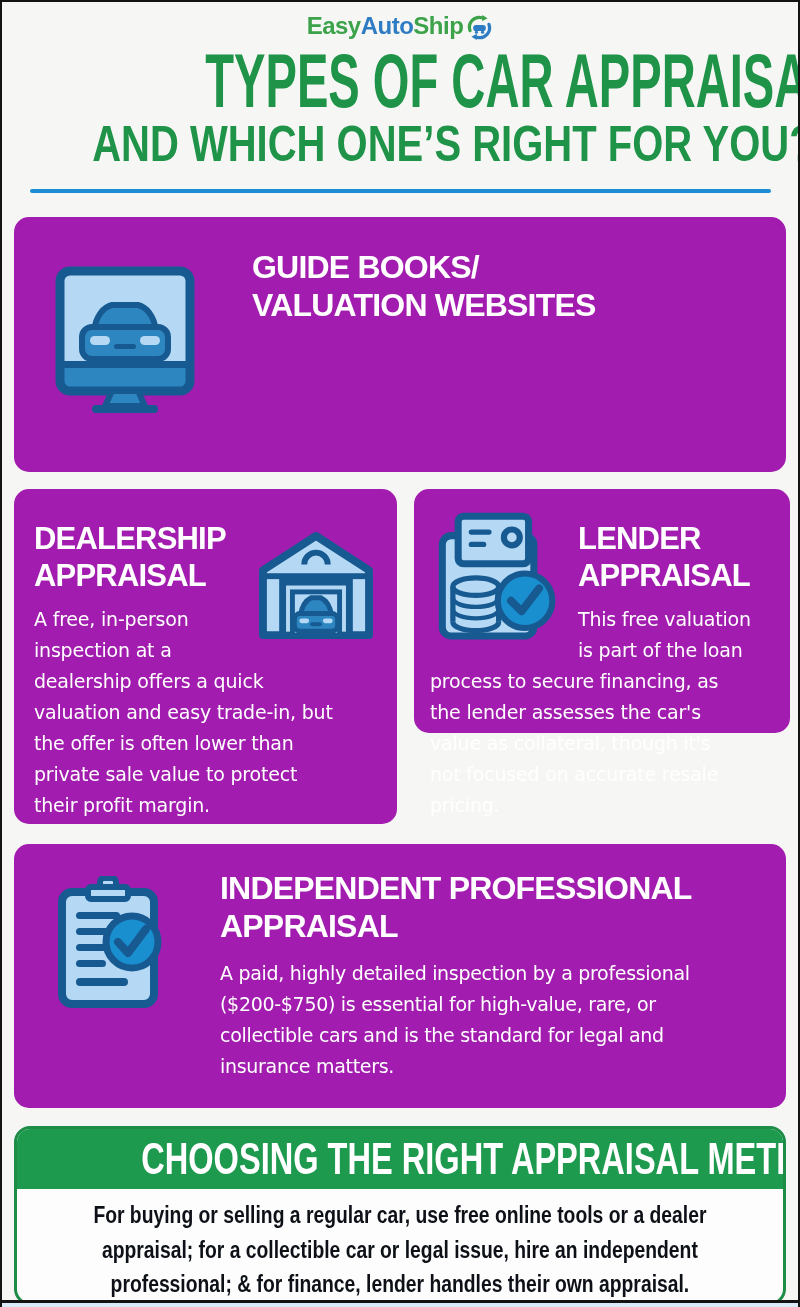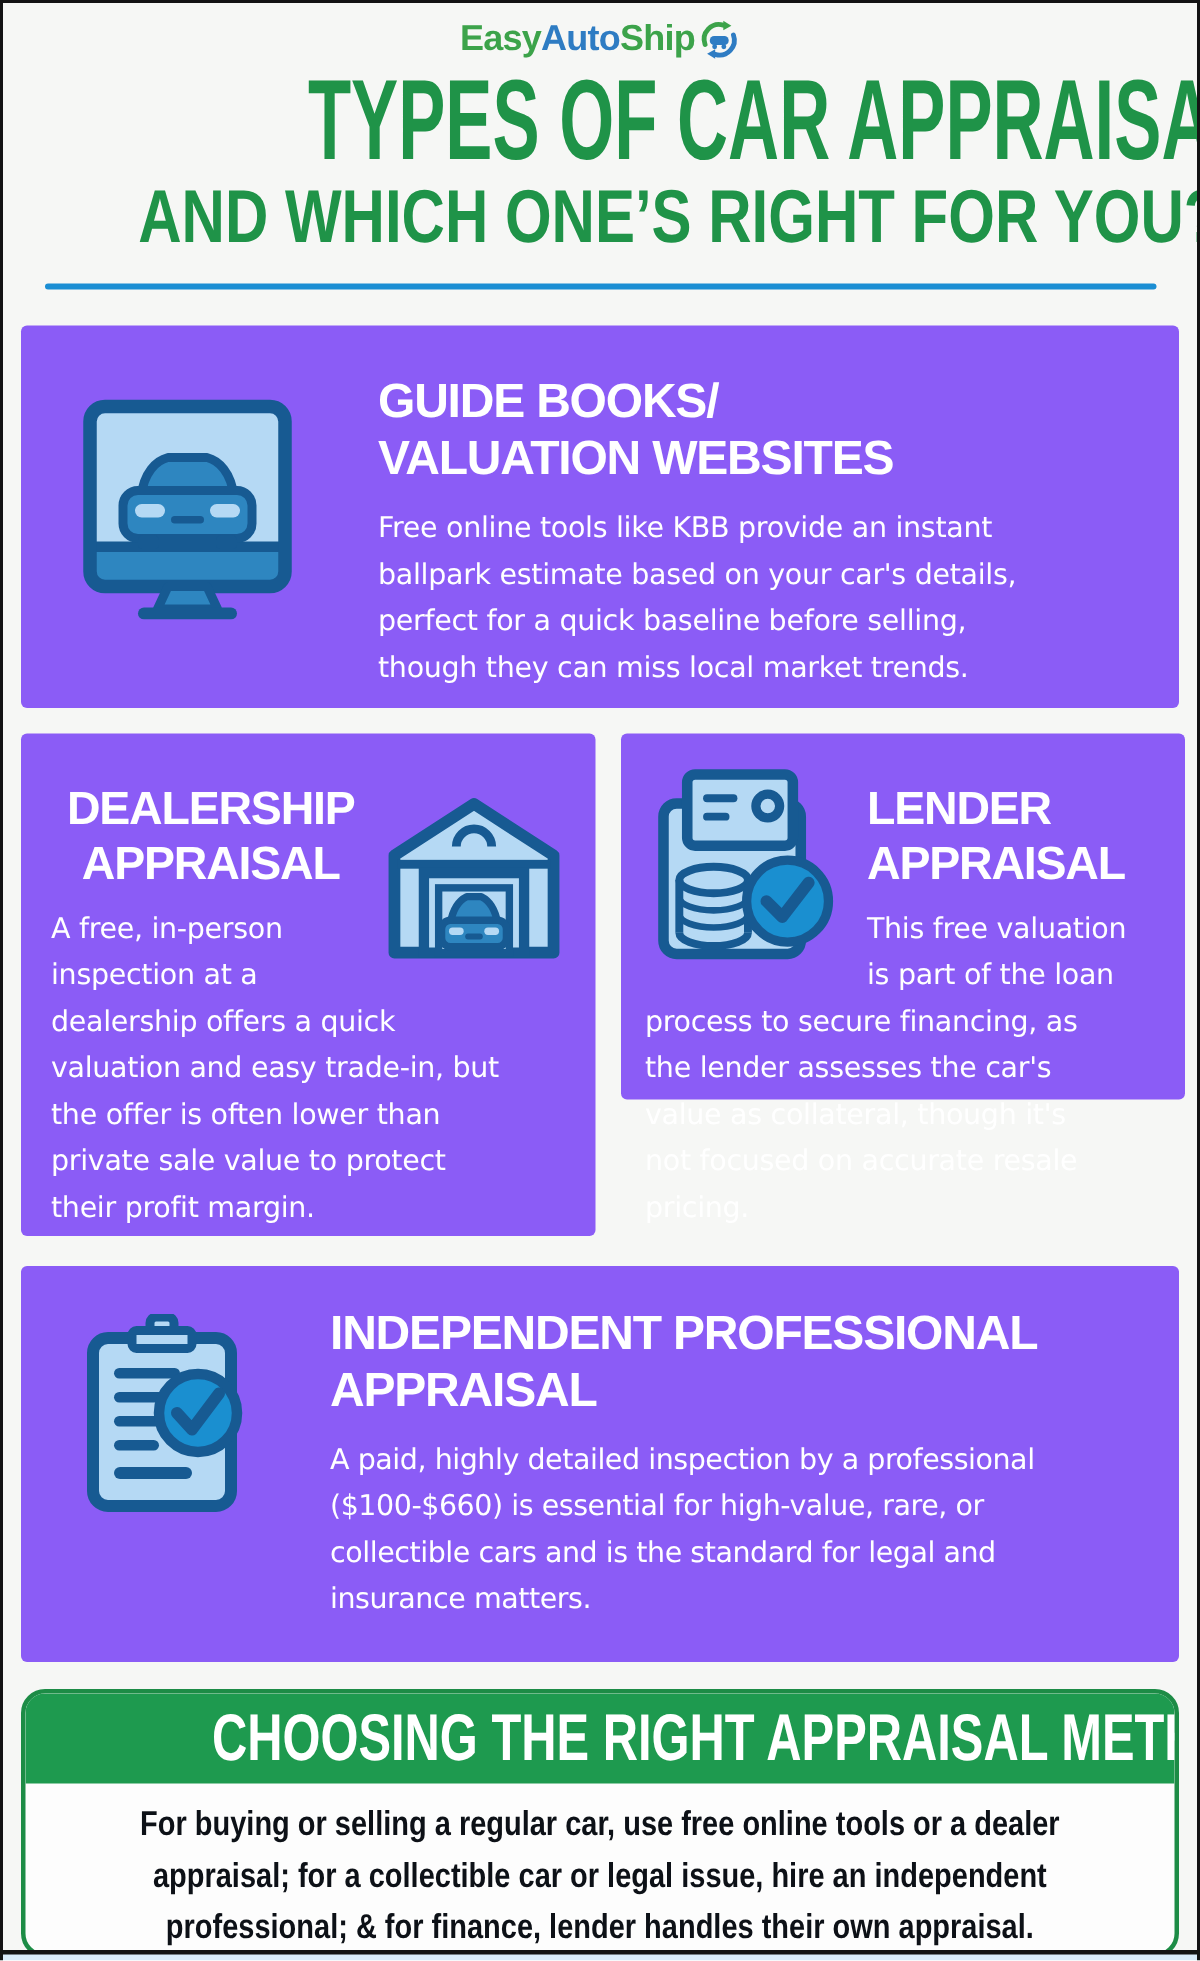--- a/index.html
+++ b/index.html
@@ -20,21 +20,21 @@
   .logo .g { color:#3ca34a; }
   .logo .b { color:#2e7cc3; }
   .logo svg { vertical-align:-7px; margin-left:3px; }
 
   .condensed { display:inline-block; white-space:pre; transform-origin:50% 50%; }
   .page-title { font-size:76px; font-weight:bold; color:#1f9348; line-height:0.95; transform:scaleX(0.62); margin-top:4px; }
   .page-subtitle { font-size:50px; font-weight:bold; color:#1f9348; line-height:1; transform:scaleX(0.80); margin-top:2px; }
   .divider { width:741px; height:4px; background:#1b8ed3; border-radius:2px; margin:20px auto 0; }
 
   
-  .card { background:#8b5cf6; border-radius:4px; color:#ffffff; }
+  .card { background:#a21caf; border-radius:15px; color:#ffffff; }
   .card h2 {
     font-size:32px; font-weight:bold; letter-spacing:-0.8px;
     line-height:1.18; white-space:pre-line; color:#ffffff;
   }
   .card p {
     font-family:"DejaVu Sans", sans-serif;
     font-size:19px; line-height:1.63; letter-spacing:-0.2px;
     white-space:pre-line; color:#ffffff;
   }
 
@@ -42,21 +42,21 @@
   .card-guide .icon-box { flex:0 0 150px; margin-top:20px; }
   .card-guide .txt { margin-left:52px; }
   .card-guide h2 { margin:4px 0 12px; }
 
   .two-col { display:flex; gap:17px; margin:17px 12px 0; }
   .card-dealership { flex:0 0 383px; height:335px; padding:18px 20px 0; }
   .card-lender     { flex:0 0 376px; height:244px; padding:18px 16px 0; }
   .card-dealership h2, .card-lender h2 { font-size:31px; margin-top:14px; margin-bottom:10px; }
   .float-r { float:right; margin:24px 2px 8px 10px; }
   .float-l { float:left; margin:4px 16px 8px 0; }
-  .card-dealership h2 { text-align:center; }
+  .card-dealership h2 { text-align:left; }
 
   .card-independent { margin:20px 12px 0; height:264px; display:flex; padding:26px 30px 0 40px; }
   .card-independent .icon-box { flex:0 0 122px; margin-top:6px; }
   .card-independent .txt { margin-left:44px; }
   .card-independent h2 { margin:0 0 12px; }
   .card-independent p { letter-spacing:-0.3px; }
 
   
   .footer-box { margin:18px 12px 0; border:3px solid #1d8c46; border-radius:16px; overflow:hidden; background:#fdfdfd; }
   .footer-head { background:#1e9a4f; text-align:center; padding:8px 0 8px; }
@@ -105,24 +105,20 @@
         <rect x="42" y="92" width="14" height="9" rx="3" fill="#175a92"></rect>
         <rect x="94" y="92" width="14" height="9" rx="3" fill="#175a92"></rect>
         <rect x="10" y="6" width="130" height="120" rx="10" fill="none" stroke="#175a92" stroke-width="9"></rect>
         <path d="M62,126 L88,126 L95,141 L55,141 Z" fill="#2e86c0" stroke="#175a92" stroke-width="6" stroke-linejoin="round"></path>
         <rect x="42" y="140" width="66" height="8" rx="4" fill="#175a92"></rect>
       </svg>
     </div>
     <div class="txt">
       <h2>GUIDE BOOKS/
 VALUATION WEBSITES</h2>
-      <p>Free online tools like KBB provide an instant
-ballpark estimate based on your car's details,
-perfect for a quick baseline before selling,
-though they can miss local market trends.</p>
     </div>
   </section>
 
   <div class="two-col">
 
     <section class="card card-dealership">
       <div class="float-r">
         <svg width="118" height="110" viewBox="0 0 120 112">
           <path d="M60,5 L114,40 L114,106 L6,106 L6,40 Z" fill="#b5d9f4" stroke="#175a92" stroke-width="8" stroke-linejoin="round"></path>
           <path d="M48,34 A12,12 0 0 1 72,34" fill="none" stroke="#175a92" stroke-width="6"></path>
@@ -190,21 +186,21 @@
         <rect x="22" y="84" width="30" height="7" rx="3.5" fill="#175a92"></rect>
         <rect x="22" y="102" width="52" height="8" rx="4" fill="#175a92"></rect>
         <circle cx="78" cy="66" r="26" fill="#1a8fd0" stroke="#175a92" stroke-width="7"></circle>
         <path d="M64,66 L74,77 L92,53" fill="none" stroke="#175a92" stroke-width="8" stroke-linecap="round" stroke-linejoin="round"></path>
       </svg>
     </div>
     <div class="txt">
       <h2>INDEPENDENT PROFESSIONAL
 APPRAISAL</h2>
       <p>A paid, highly detailed inspection by a professional
-($100-$660) is essential for high-value, rare, or
+($200-$750) is essential for high-value, rare, or
 collectible cars and is the standard for legal and
 insurance matters.</p>
     </div>
   </section>
 
   <section class="footer-box">
     <div class="footer-head">
       <span class="condensed footer-title">CHOOSING THE RIGHT APPRAISAL METHOD</span>
     </div>
     <div class="footer-body">

